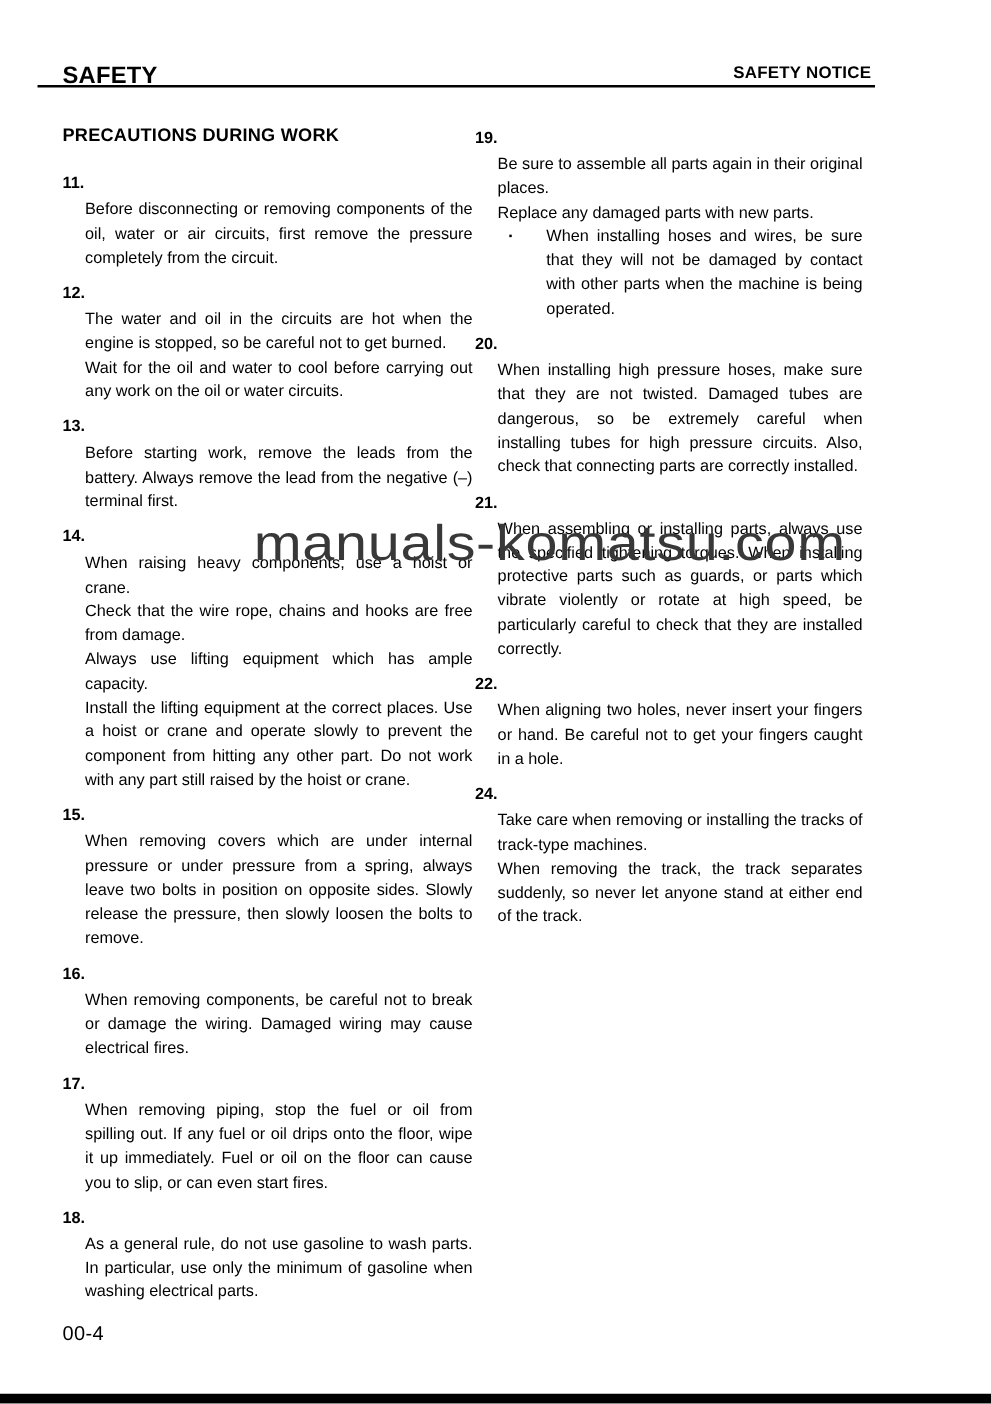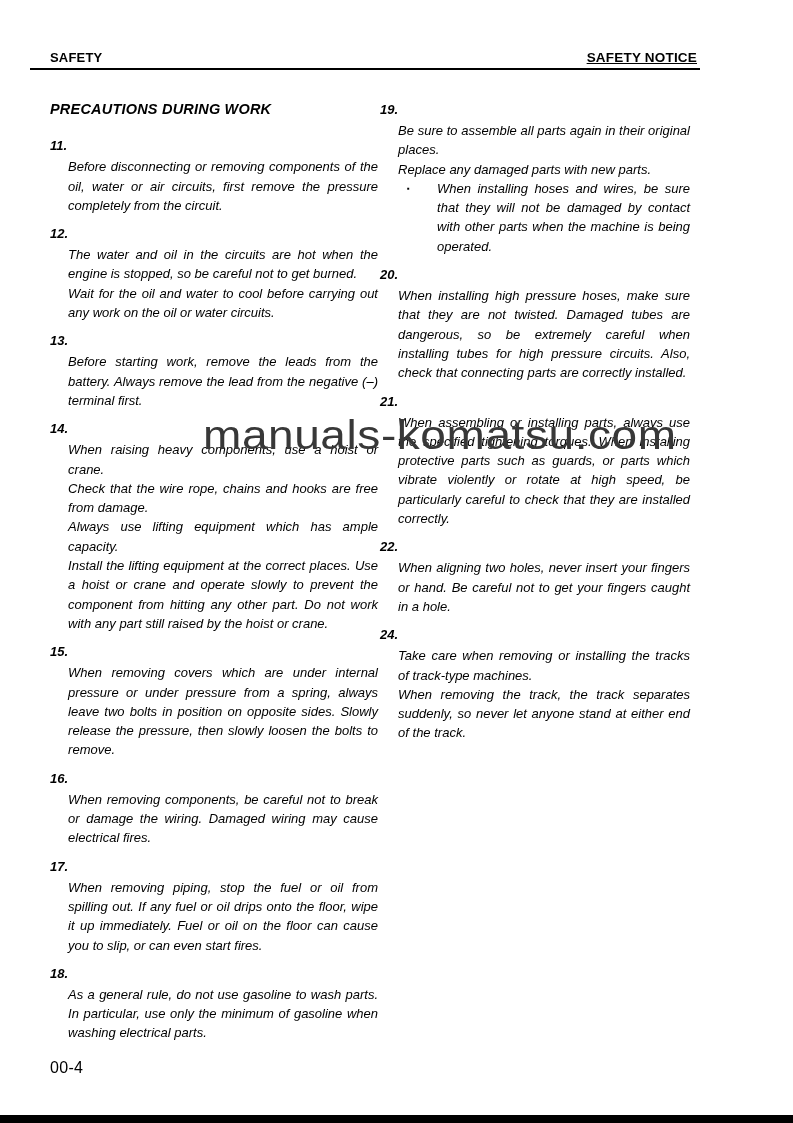--- a/index.html
+++ b/index.html
@@ -3,25 +3,25 @@
 <meta charset="utf-8">
 <style>
   html,body { margin:0; padding:0; background:#e8e8e8; }
   .page {
     position:relative; width:793px; height:1123px; margin:0 auto;
     background:#ffffff; overflow:hidden;
     font-family:"Liberation Sans","DejaVu Sans",sans-serif;
     color:#000;
   }
   
-  .hdr-left  { position:absolute; left:50px;  top:50px; font-size:13px; font-weight:bold; letter-spacing:0.2px; }
-  .hdr-right { position:absolute; right:96px; top:50px; font-size:13.5px; font-weight:bold; letter-spacing:0.2px;text-decoration:underline; }
+  .hdr-left  { position:absolute; left:50px;  top:50px; font-size:19px; font-weight:bold; letter-spacing:0.2px; }
+  .hdr-right { position:absolute; right:96px; top:50px; font-size:13.5px; font-weight:bold; letter-spacing:0.2px; }
   .hdr-rule  { position:absolute; left:30px; top:68px; width:670px; height:2px; background:#000; }
   
-  .col { position:absolute; font-size:13px; line-height:19.3px;font-style:italic; }
+  .col { position:absolute; font-size:13px; line-height:19.3px; }
   .col-left  { left:50px;  top:100px; width:328px; }
   .col-right { left:380px; top:100px; width:310px; }
   .section-title { font-size:14.5px; font-weight:bold; letter-spacing:0.2px; margin:0 0 17px 0; }
   .item { display:flex; margin:0 0 9px 0; }
   .item .num { flex:0 0 18px; font-weight:bold; }
   .item .body { flex:1 1 auto; min-width:0;margin-top:21px; }
   .item .body p { margin:0; text-align:justify; text-justify:inter-word; }
   .bullet-row { display:flex; }
   .bullet-marker { flex:0 0 30px; padding-left:9px; font-size:8px; line-height:19.3px; }
   .bullet-text { flex:1 1 auto; margin:0; text-align:justify; text-justify:inter-word; }

